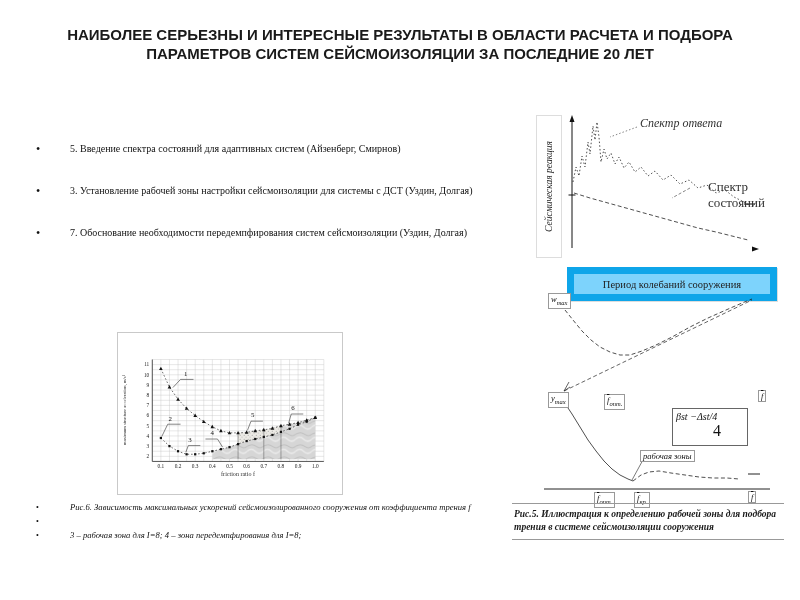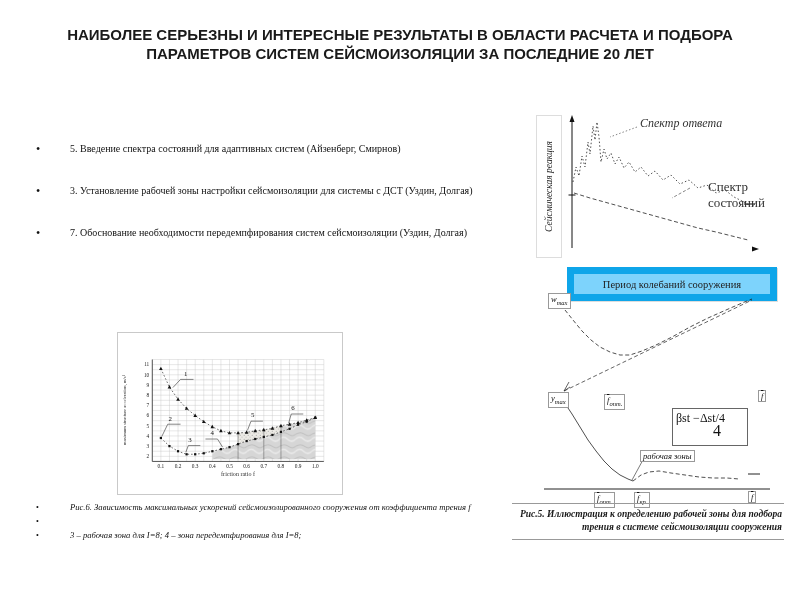--- a/index.html
+++ b/index.html
@@ -36,28 +36,28 @@
   .fig5 svg{position:absolute;left:0;top:0;width:100%;height:100%;}
   .lbox{position:absolute;font-style:italic;font-size:8.5px;line-height:10px;border:1px solid #999;
         background:#fff;padding:0 2px;white-space:nowrap;}
   .lbox sub{font-size:6.5px;}
   .ov{text-decoration:overline;font-style:italic;}
   .wmax{left:8px;top:0;}
   .ymax{left:8px;top:99px;}
   .fopt-t{left:64px;top:101px;}
   .fbar-t{left:218px;top:97px;}
   .formula{position:absolute;left:132px;top:115px;width:74px;height:36px;border:1px solid #666;background:#fff;}
-  .fsm{position:absolute;left:3px;top:2px;font-size:12px;}
+  .fsm{position:absolute;left:3px;top:2px;font-size:10px;font-style:italic;}
   .fbig{position:absolute;left:40px;top:13px;font-size:16px;}
   .wz{left:100px;top:157px;}
   .fopt-b{left:54px;top:199px;}
   .fkr-b{left:94px;top:199px;}
   .fbar-b{left:208px;top:198px;}
   .fig5-cap{position:absolute;left:512px;top:503px;width:268px;border-top:1px solid #999;border-bottom:1px solid #999;
-            padding:4px 2px 5px;font-style:italic;font-weight:bold;font-size:9.5px;line-height:13px;text-align:right;color:#1a1a1a;}
+            padding:4px 2px 5px;font-style:italic;font-weight:bold;font-size:9.5px;line-height:13px;text-align:left;color:#1a1a1a;}
   i{font-style:italic;}
 </style>
 </head>
 <body>
 
 <div class="slide">
 
   <h1 class="title">НАИБОЛЕЕ СЕРЬЕЗНЫ И ИНТЕРЕСНЫЕ РЕЗУЛЬТАТЫ В ОБЛАСТИ РАСЧЕТА И ПОДБОРА ПАРАМЕТРОВ СИСТЕМ СЕЙСМОИЗОЛЯЦИИ ЗА ПОСЛЕДНИЕ 20 ЛЕТ</h1>
 
   <ul class="bullets">

